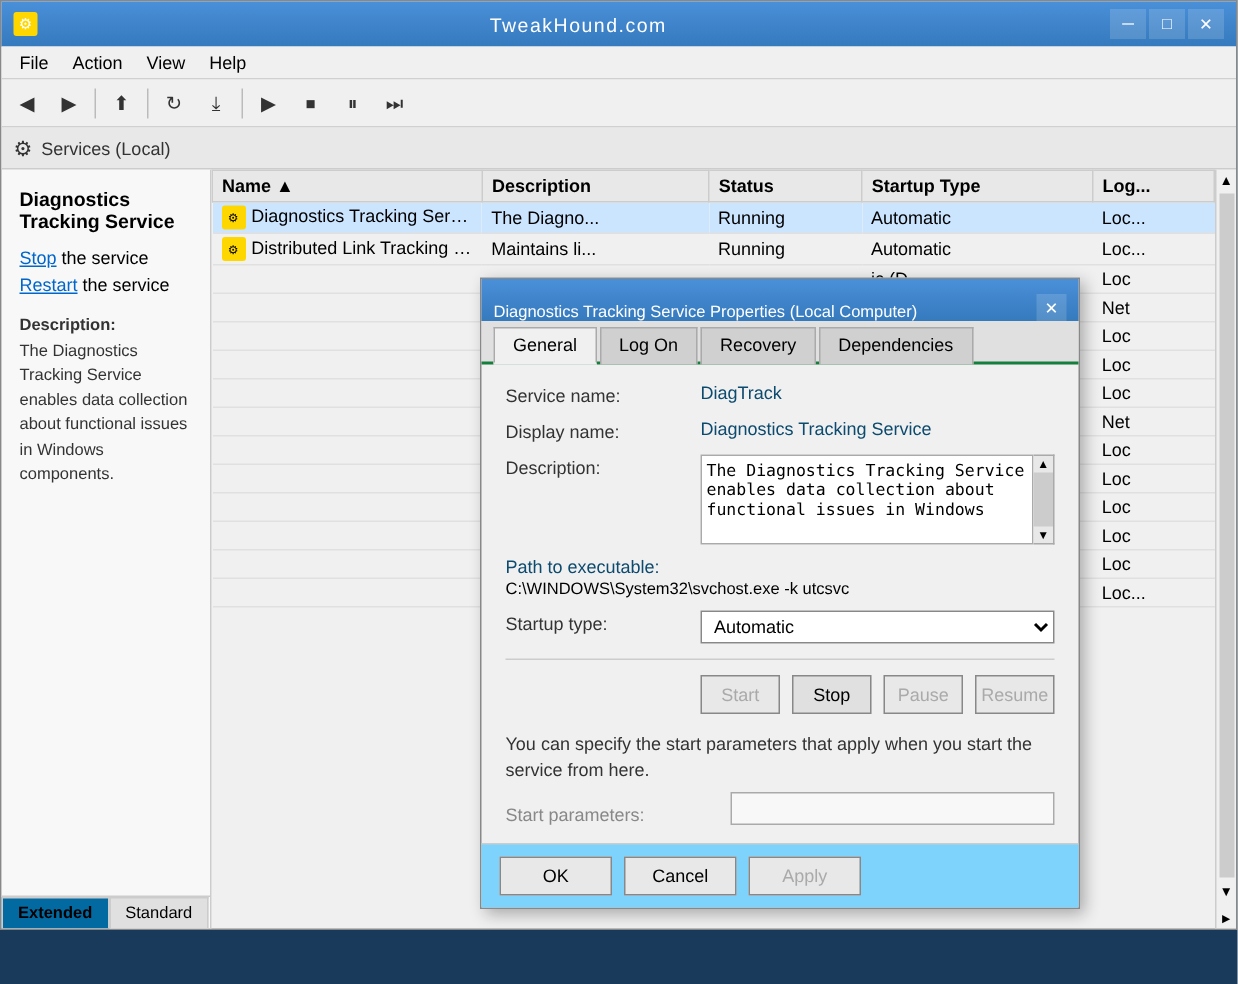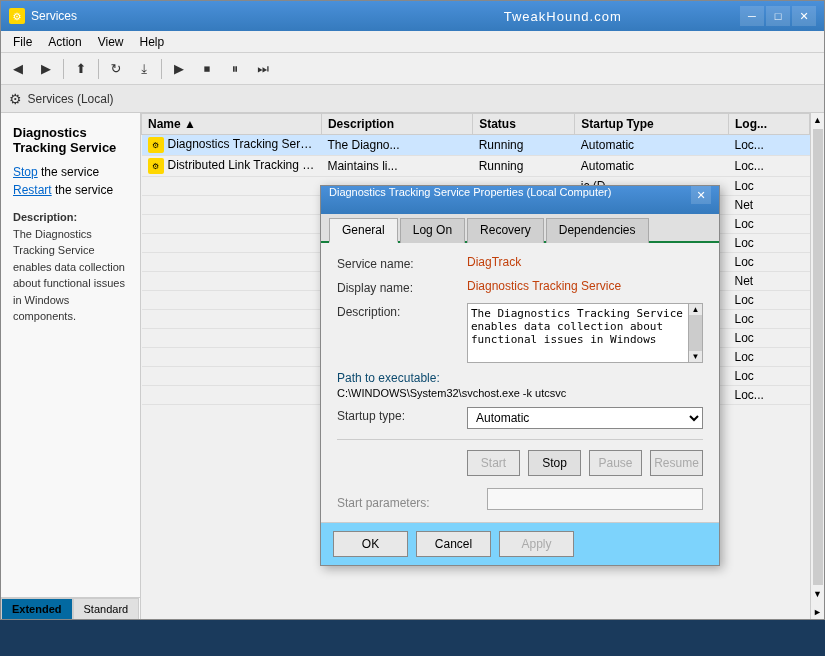--- a/index.html
+++ b/index.html
@@ -209,21 +209,21 @@
       width: 400px;
       background: #f0f0f0;
       border: 1px solid #888;
       box-shadow: 3px 3px 10px rgba(0,0,0,0.3);
     }
 
     .dialog-title-bar {
       background: linear-gradient(to bottom, #4a90d9, #357abd);
       height: 28px;
       display: flex;
-      align-items: flex-start;
+      align-items: flex-end;
       padding: 0 8px;
       color: white;
       font-size: 12px;
     }
     .dialog-title-text { flex: 1; font-size: 11px; }
     .dialog-close-btn {
       width: 20px; height: 18px;
       background: rgba(255,255,255,0.15);
       border: none;
       color: white;
@@ -267,21 +267,21 @@
     }
     .form-label {
       width: 130px;
       font-size: 12px;
       color: #333;
       padding-top: 2px;
       flex-shrink: 0;
     }
     .form-value {
       font-size: 12px;
-      color: #c2410c;
+      color: #0c4a6e;
     }
 
     .desc-box {
       width: 100%;
       height: 60px;
       border: 1px solid #aaa;
       background: white;
       font-size: 11px;
       padding: 3px;
       resize: none;
@@ -411,21 +411,20 @@
       overflow: hidden;
     }
   </style>
 </head>
 <body>
 
 <div class="main-window">
 
   <div class="title-bar">
     <div class="title-bar-icon">⚙</div>
-    <div class="title-bar-title">Services</div>
     <div class="title-bar-brand">TweakHound.com</div>
     <div class="title-bar-controls">
       <button class="title-btn">─</button>
       <button class="title-btn">□</button>
       <button class="title-btn close">✕</button>
     </div>
   </div>
 
   <div class="menu-bar">
     <span class="menu-item">File</span>
@@ -661,20 +660,21 @@
     <div class="divider-line"></div>
 
 
     <div class="service-buttons">
       <button class="svc-btn disabled">Start</button>
       <button class="svc-btn active-btn">Stop</button>
       <button class="svc-btn disabled">Pause</button>
       <button class="svc-btn disabled">Resume</button>
     </div>
 
+    <div class="start-params-text">You can specify the start parameters that apply when you start the service from here.</div>
 
     <div class="start-params-row">
       <span class="start-params-label">Start parameters:</span>
       <input type="text" class="start-params-input" value="" style="">
     </div>
 
   </div>
 
   <div class="dialog-footer">
     <button class="footer-btn">OK</button>

